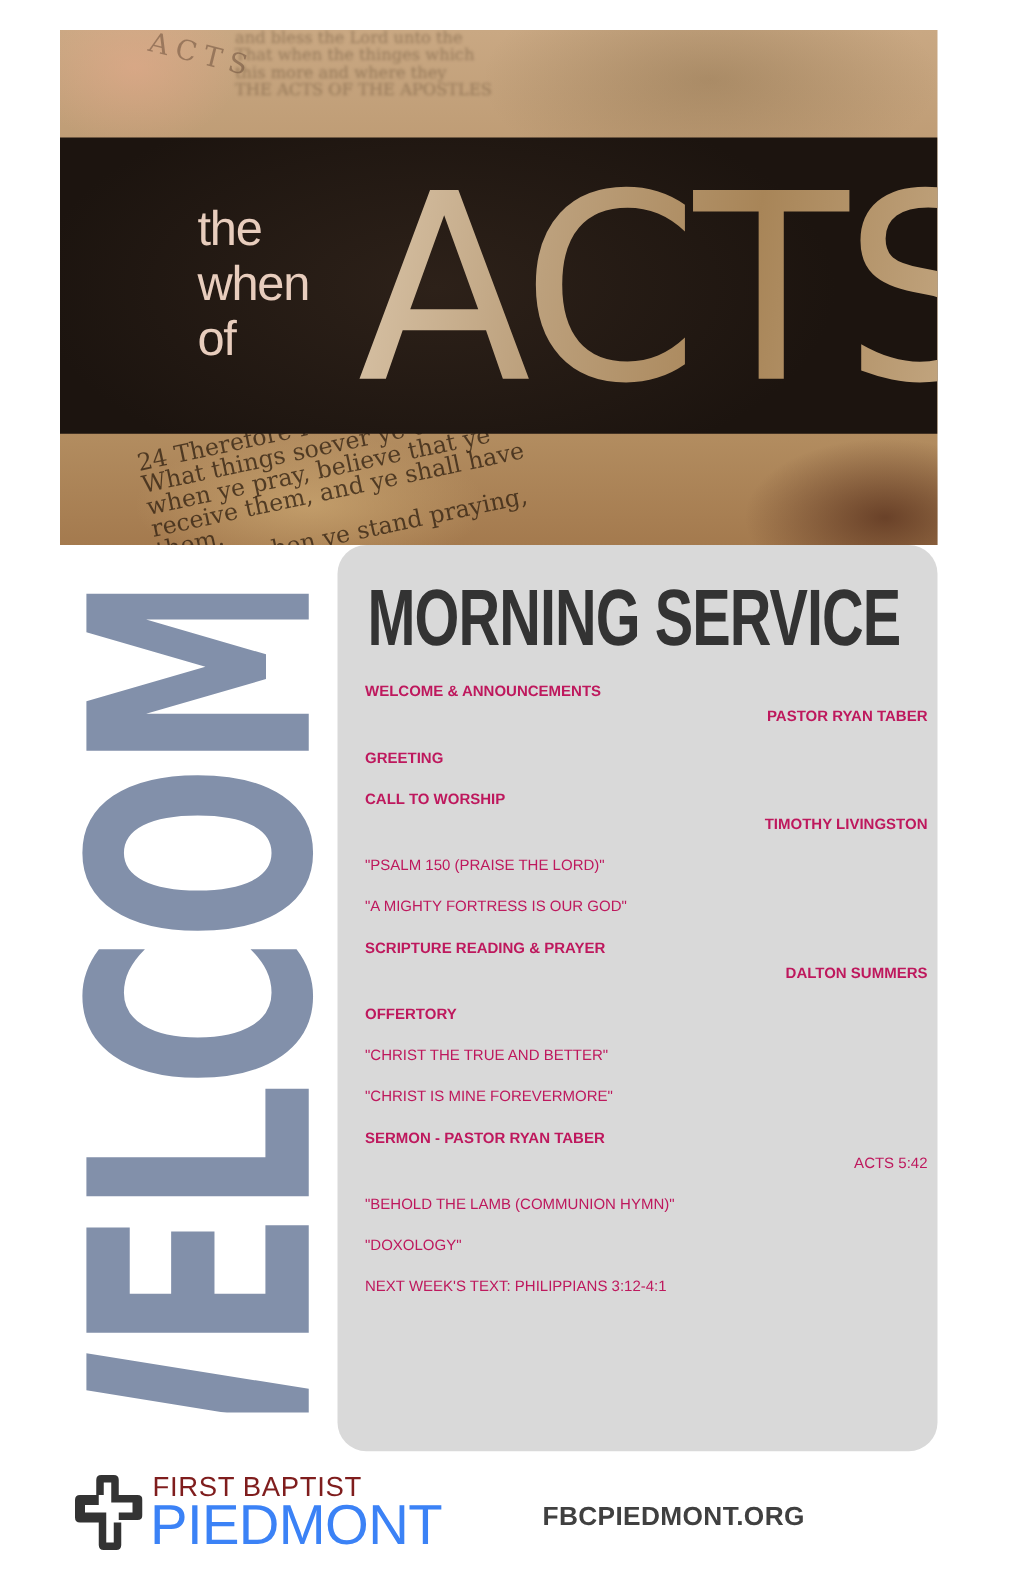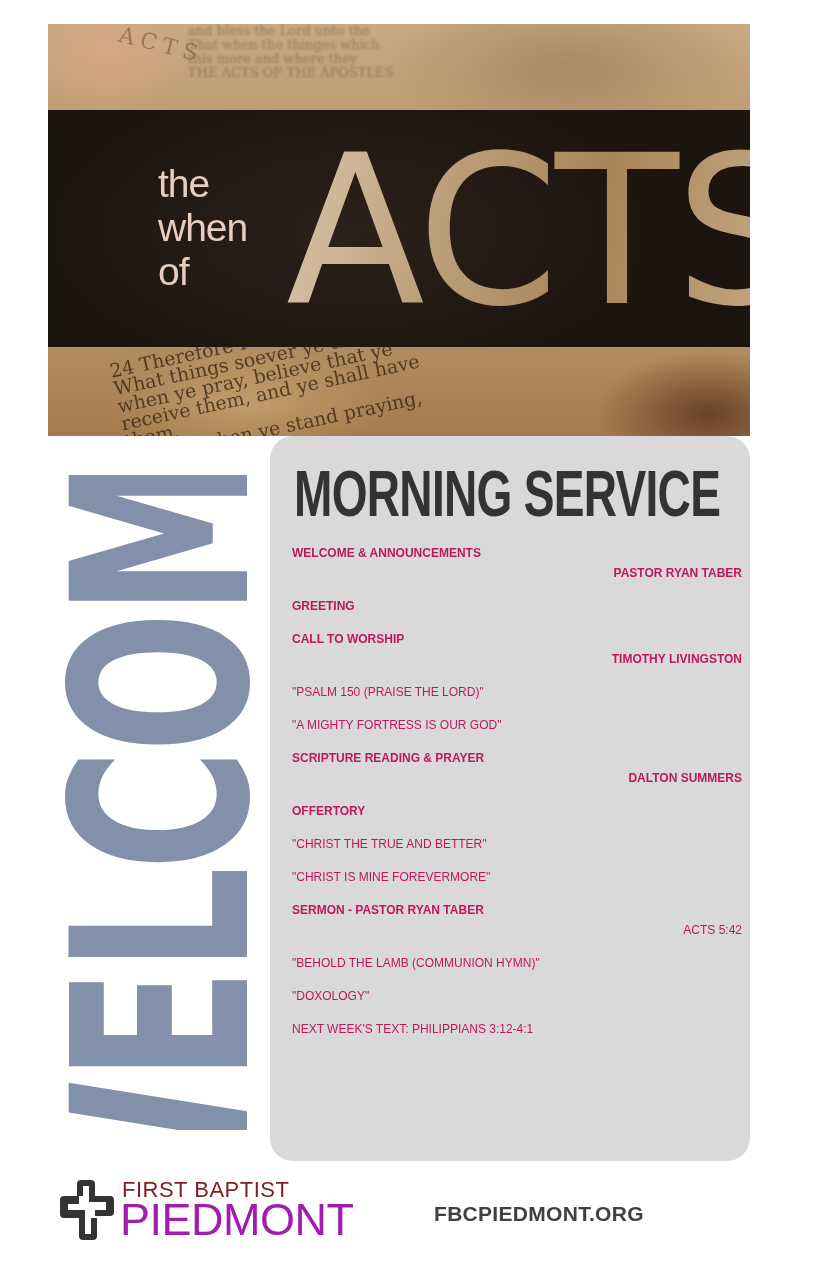--- a/index.html
+++ b/index.html
@@ -40,21 +40,21 @@
   .item { margin:0 0 13px 0; color:#be185d; font-size:12px; line-height:20px; font-family:"Liberation Sans", sans-serif; white-space:nowrap; }
   .item .l1 { display:block; }
   .item .l2 { display:block;text-align:right; }
   .bold { font-weight:bold; }
   .reg { font-weight:normal; }
 
   
   .logo { position:absolute; left:60px; top:1178px; width:300px; height:66px; }
   .logo-mark { position:absolute; left:0; top:2px; width:54px; height:60px; }
   .logo-top { position:absolute; left:62px; top:1px; font-family:"Liberation Sans", sans-serif; font-size:22px; line-height:22px; color:#7f1d1d; letter-spacing:0.5px; white-space:nowrap; }
-  .logo-bottom { position:absolute; left:60px; top:20px; font-family:"Liberation Sans", sans-serif; font-size:45px; line-height:44px; color:#a21caf; letter-spacing:-0.5px; white-space:nowrap; }
+  .logo-bottom { position:absolute; left:60px; top:20px; font-family:"Liberation Sans", sans-serif; font-size:45px; line-height:44px; color:#3b82f6; letter-spacing:-0.5px; white-space:nowrap; }
   .site { position:absolute; left:434px; top:1196px; font-family:"Liberation Sans", sans-serif; font-weight:bold; font-size:21px; line-height:36px; color:#404040; white-space:nowrap; letter-spacing:0.3px; }
 </style>
 </head>
 <body>
 
 <div class="hero">
   <div class="hero-text-lines hero-top-lines">
     <div>and bless the Lord unto the</div>
     <div>That when the thinges which</div>
     <div>this more and where they</div>

